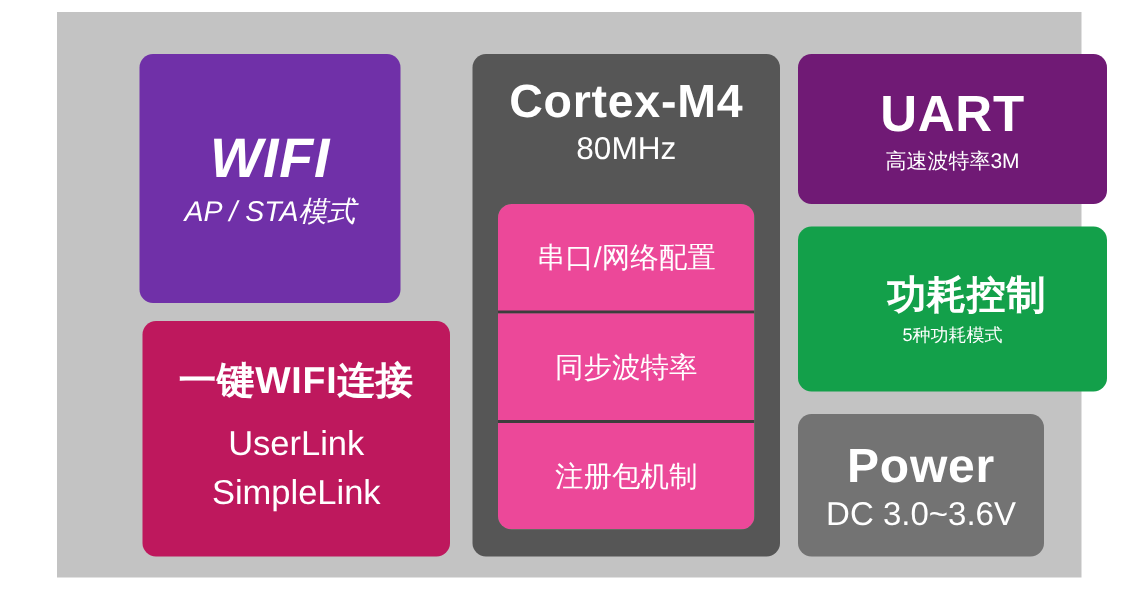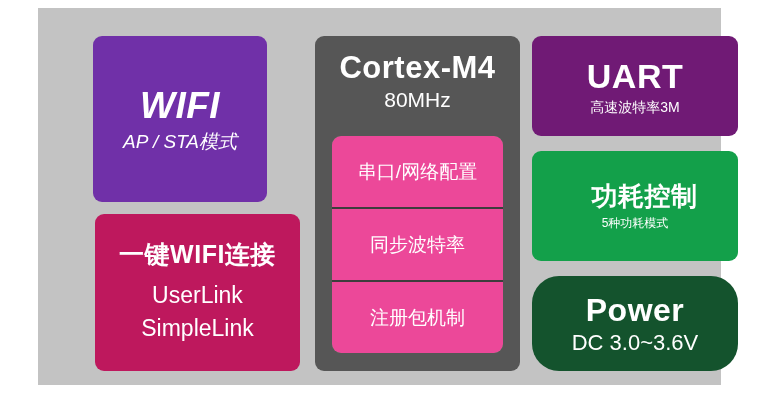--- a/index.html
+++ b/index.html
@@ -122,23 +122,22 @@
   .card-power-ctrl {
     left: 494px; top: 143px;
     width: 206px; height: 110px;
     background: #13a04a;
   }
   .card-power-ctrl .title { font-size: 26px; margin-bottom: 5px; margin-left: 19px; }
   .card-power-ctrl .sub   { font-size: 12px; text-align: right; }
 
   .card-power {
     left: 494px; top: 268px;
-    width: 206px; height: 95px;
-    background: #14532d;
-    border-radius: 27px;
+    width: 164px; height: 95px;
+    background: #737373;
   }
   .card-power .title { font-size: 32px; margin-bottom: 1px; }
   .card-power .sub   { font-size: 22px; }
 </style>
 </head>
 <body>
 
 <div id="diagram">
 
   <div class="panel">

